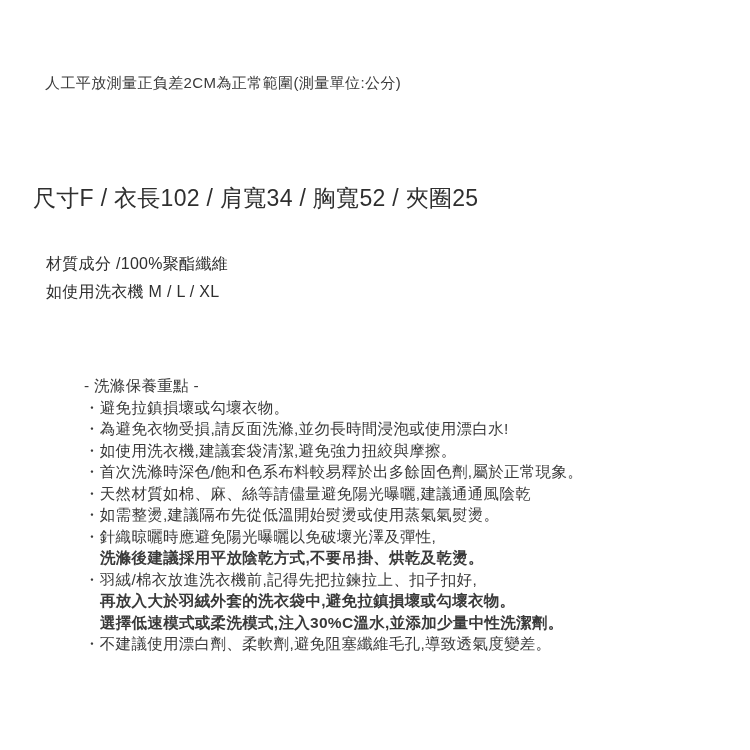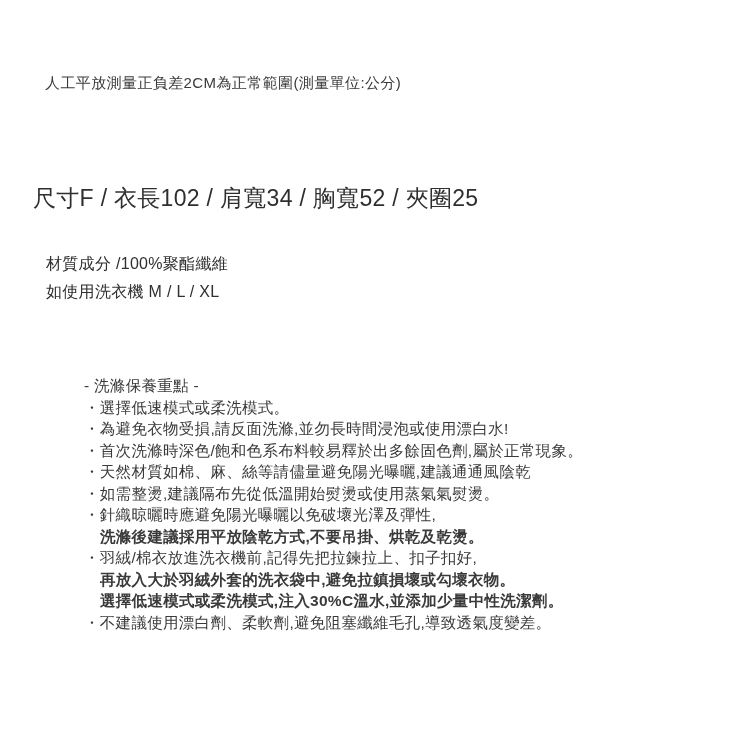--- a/index.html
+++ b/index.html
@@ -72,22 +72,23 @@
 
   <div class="size-line">尺寸F / 衣長102 / 肩寬34 / 胸寬52 / 夾圈25</div>
 
   <div class="material">
     <div>材質成分 /100%聚酯纖維</div>
     <div>如使用洗衣機 M / L / XL</div>
   </div>
 
   <div class="care">
     <div>- 洗滌保養重點 -</div>
-    <div>・選擇低速模式或柔洗模式。</div>
+    <div>・避免拉鎮損壞或勾壞衣物。</div>
     <div>・為避免衣物受損,請反面洗滌,並勿長時間浸泡或使用漂白水!</div>
+    <div>・如使用洗衣機,建議套袋清潔,避免強力扭絞與摩擦。</div>
     <div>・首次洗滌時深色/飽和色系布料較易釋於出多餘固色劑,屬於正常現象。</div>
     <div>・天然材質如棉、麻、絲等請儘量避免陽光曝曬,建議通通風陰乾</div>
     <div>・如需整燙,建議隔布先從低溫開始熨燙或使用蒸氣氣熨燙。</div>
     <div>・針織晾曬時應避免陽光曝曬以免破壞光澤及彈性,</div>
     <div class="cont">洗滌後建議採用平放陰乾方式,不要吊掛、烘乾及乾燙。</div>
     <div>・羽絨/棉衣放進洗衣機前,記得先把拉鍊拉上、扣子扣好,</div>
     <div class="cont">再放入大於羽絨外套的洗衣袋中,避免拉鎮損壞或勾壞衣物。</div>
     <div class="cont">選擇低速模式或柔洗模式,注入30%C溫水,並添加少量中性洗潔劑。</div>
     <div>・不建議使用漂白劑、柔軟劑,避免阻塞纖維毛孔,導致透氣度變差。</div>
   </div>

